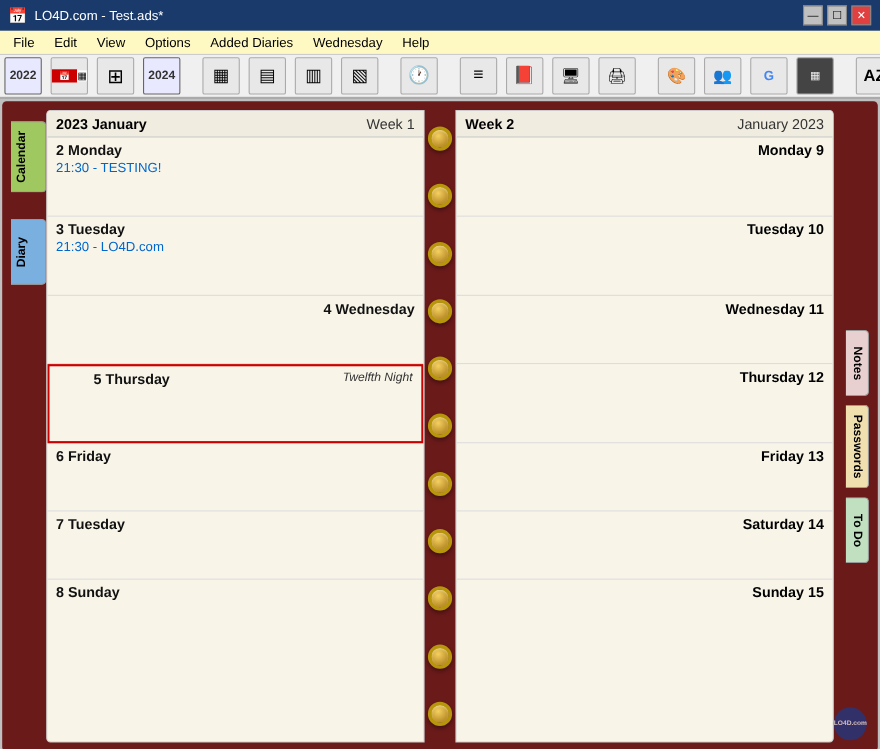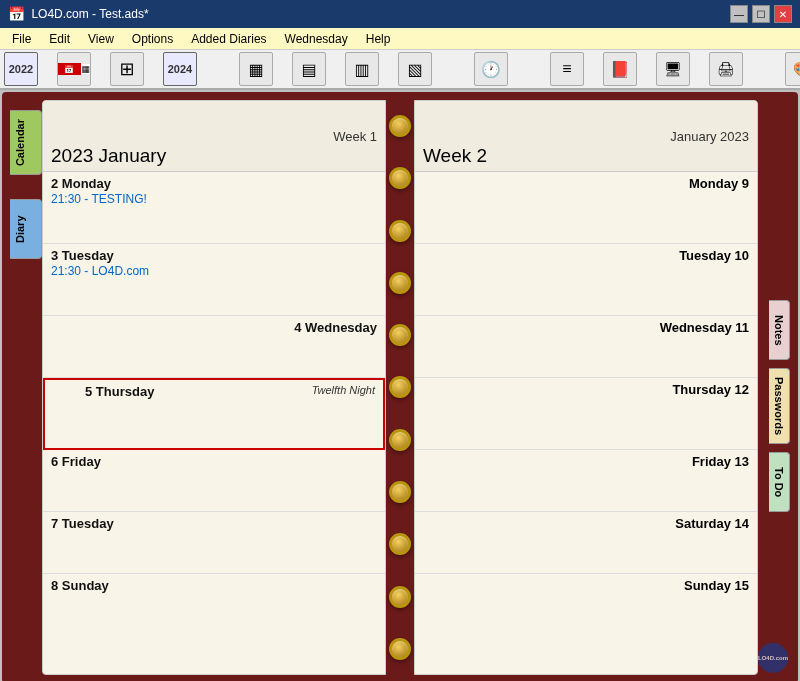--- a/index.html
+++ b/index.html
@@ -43,21 +43,21 @@
       border-radius: 2px;
     }
 
     
     .toolbar {
       background: #f0f0f0;
       height: 40px;
       display: flex;
       align-items: center;
       padding: 2px 4px;
-      gap: 19px;
+      gap: 8px;
       border-bottom: 2px solid #aaa;
       overflow: hidden;
     }
     .toolbar-btn {
       width: 34px; height: 34px;
       background: #e8e8e8;
       border: 1px solid #aaa;
       display: flex; align-items: center; justify-content: center;
       cursor: pointer;
       font-size: 10px;
@@ -150,21 +150,21 @@
     .page-right { border-radius: 0 4px 4px 0; }
 
     .page-header {
       background: #f0ece0;
       padding: 4px 8px;
       border-bottom: 1px solid #ccc;
       display: flex;
       justify-content: space-between;
       align-items: center;
     }
-    .page-header .week-label { font-weight: normal; font-size: 19px; margin-top: 40px; }
+    .page-header .week-label { font-weight: bold; font-size: 13px; }
     .page-header .month-label { font-size: 13px; color: #333; }
 
     .day-entry {
       border-bottom: 1px solid #ddd;
       padding: 4px 8px;
       min-height: 70px;
       position: relative;
     }
     .day-entry.thursday-entry {
       border: 2px solid #cc0000;

